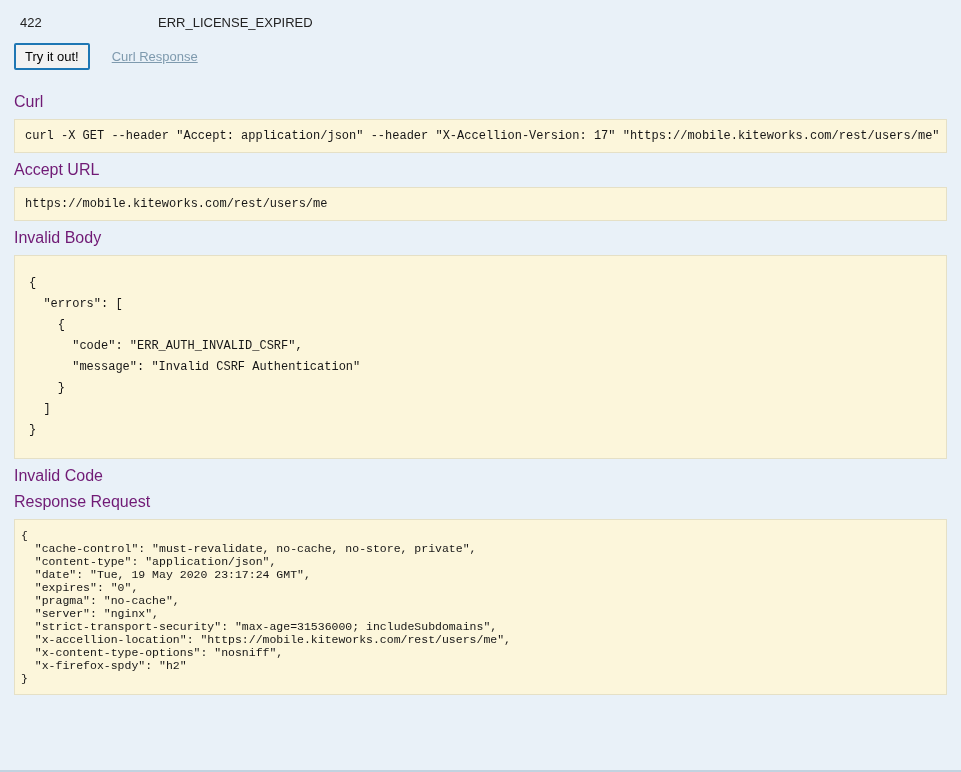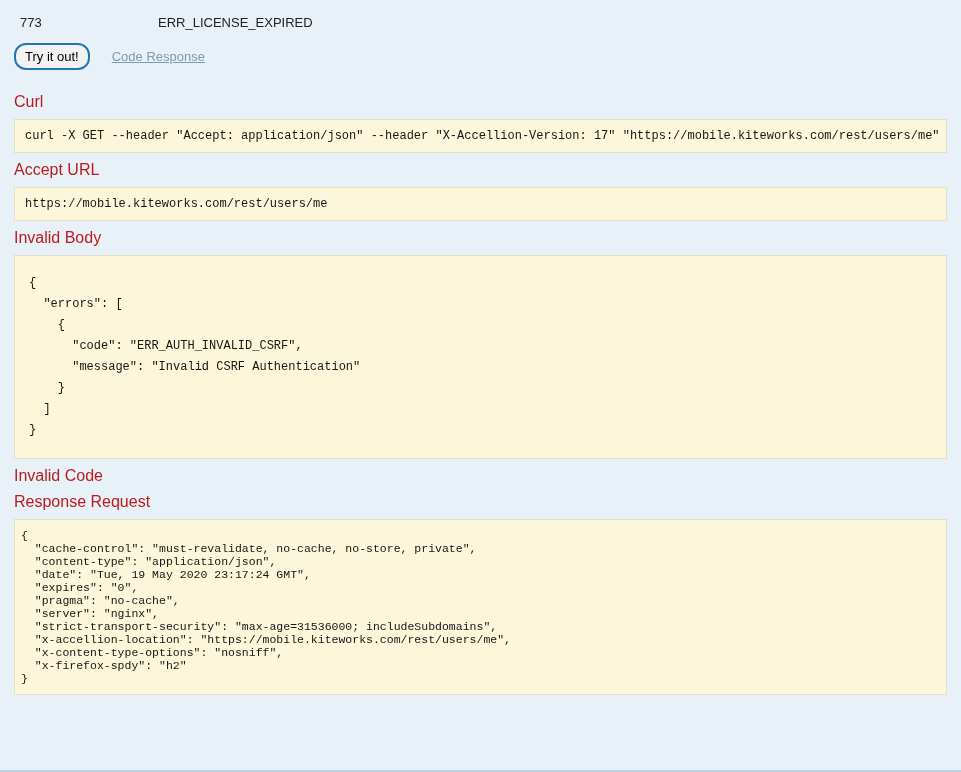--- a/index.html
+++ b/index.html
@@ -34,36 +34,36 @@
     align-items: center;
     gap: 22px;
     margin-top: 11px;
   }
   .try-btn {
     font-family: "Liberation Sans", sans-serif;
     font-size: 13px;
     color: #000;
     background: #f2f2f2;
     border: 2px solid #1f77b4;
-    border-radius: 12px;
+    border-radius: 2px;
     padding: 4px 9px;
     cursor: pointer;
   }
   .hide-link {
     font-size: 13px;
     color: #7e9aae;
     text-decoration: underline;
     cursor: pointer;
   }
 
   h4.sec-title {
     margin: 8px 0 8px 0;
     font-size: 16px;
     font-weight: 400;
-    color: #b91c1c;
+    color: #701a75;
   }
   h4.sec-title.first { margin-top: 23px; }
 
   pre.snippet {
     margin: 0;
     background: #fcf6db;
     border: 1px solid #e5e0c6;
     font-family: "Liberation Mono", "DejaVu Sans Mono", monospace;
     font-size: 12px;
     line-height: 16px;
@@ -82,27 +82,27 @@
     line-height: 13px;
     padding: 9px 6px;
   }
 </style>
 </head>
 <body>
 
 <div class="panel">
 
   <div class="msg-row">
-    <span class="msg-code">773</span>
+    <span class="msg-code">422</span>
     <span class="msg-reason">ERR_LICENSE_EXPIRED</span>
   </div>
 
   <div class="actions">
     <button class="try-btn">Try it out!</button>
-    <a class="hide-link" href="#">Code Response</a>
+    <a class="hide-link" href="#">Curl Response</a>
   </div>
 
   <h4 class="sec-title first">Curl</h4>
   <pre class="snippet">curl -X GET --header "Accept: application/json" --header "X-Accellion-Version: 17" "https://mobile.kiteworks.com/rest/users/me"</pre>
 
   <h4 class="sec-title">Accept URL</h4>
   <pre class="snippet">https://mobile.kiteworks.com/rest/users/me</pre>
 
   <h4 class="sec-title">Invalid Body</h4>
   <pre class="snippet body">{

